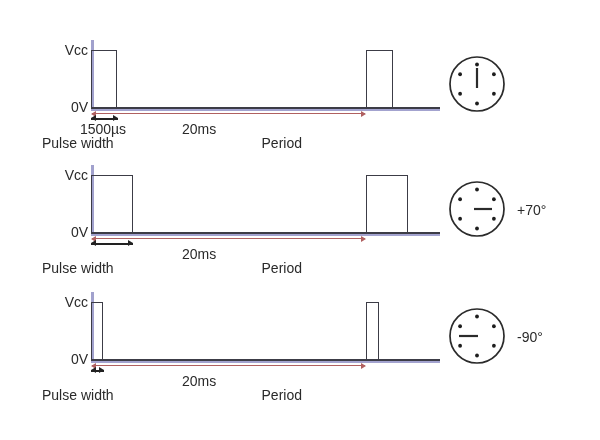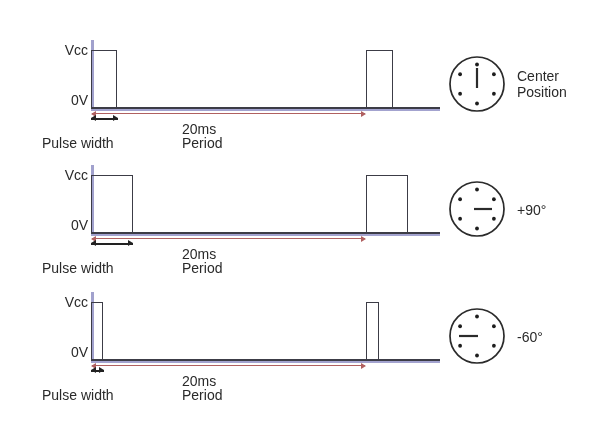--- a/index.html
+++ b/index.html
@@ -6,21 +6,21 @@
   html,body{margin:0;padding:0;background:#ffffff;}
   #canvas{
     position:relative;width:600px;height:440px;background:#ffffff;overflow:hidden;
     font-family:"Liberation Sans", sans-serif;color:#2a2a2a;
   }
   .row{position:absolute;left:0;width:580px;height:125px;}
   .r1{top:34px;} .r2{top:159px;} .r3{top:286px;}
 
   .lbl{position:absolute;left:38px;width:50px;text-align:right;font-size:14px;line-height:15px;color:#2a2a2a;}
   .lbl.vcc{top:9px;}
-  .lbl.zero{top:59px;}
+  .lbl.zero{top:66px;}
 
   .axis-v{position:absolute;left:91px;top:6px;width:3px;height:71px;background:#a1a1cd;}
   .base-purple{position:absolute;left:91px;top:74.6px;width:349px;height:2.6px;background:#a3a3cf;}
   .base-dark{position:absolute;left:91px;top:73px;width:349px;height:1.6px;background:#3c3c46;}
 
   .pulse{position:absolute;top:16px;height:59px;box-sizing:border-box;
          border:1.6px solid #3c3c46;border-bottom:none;background:transparent;}
   .pulse1{left:91px;}
   .pulse2{left:366px;}
   .r1 .pulse1{width:26px;} .r1 .pulse2{width:27px;}
@@ -37,21 +37,21 @@
   .r1 .pw-line{width:27px;} .r2 .pw-line{width:42px;} .r3 .pw-line{width:13px;}
   .pw-line .ah-l{position:absolute;left:0;top:-2.6px;width:0;height:0;
     border-top:3.4px solid transparent;border-bottom:3.4px solid transparent;border-right:5px solid #222222;}
   .pw-line .ah-r{position:absolute;right:0;top:-2.6px;width:0;height:0;
     border-top:3.4px solid transparent;border-bottom:3.4px solid transparent;border-left:5px solid #222222;}
 
   .txt{position:absolute;font-size:14px;line-height:14px;color:#2a2a2a;}
   .pw-val{left:42px;top:88px;width:122px;text-align:center;}
   .pw-cap{left:42px;top:102px;width:122px;text-align:left;}
   .period-val{left:182px;top:88px;width:120px;text-align:left;}
-  .period-cap{left:182px;top:102px;width:120px;text-align:left;}
+  .period-cap{left:182px;top:102px;width:120px;text-align:right;}
 
   .dial{position:absolute;left:448px;top:21px;width:58px;height:58px;}
   .pos{left:517px;white-space:pre-line;font-size:14px;line-height:16px;}
   .r1 .pos{top:34px;}
   .r2 .pos, .r3 .pos{top:43px;}
 </style>
 </head>
 <body>
 
 <div id="canvas">
@@ -65,35 +65,34 @@
     <div class="pulse pulse1"></div>
     <div class="pulse pulse2"></div>
     <div class="period-line">
         <i class="ah-l"></i>
         <i class="ah-r"></i>
       </div>
     <div class="pw-line">
         <i class="ah-l"></i>
         <i class="ah-r"></i>
       </div>
+    <div class="txt pw-val">1500µs</div>
     <div class="txt pw-cap">Pulse width</div>
     <div class="txt period-val">20ms</div>
     <div class="txt period-cap">Period</div>
     <svg class="dial" viewBox="0 0 58 58">
       <circle cx="29" cy="29" r="27" fill="#ffffff" stroke="#2b2b2b" stroke-width="1.7"></circle>
       <circle cx="29" cy="9.5" r="1.9" fill="#1e1e1e"></circle>
       <circle cx="45.9" cy="19.25" r="1.9" fill="#1e1e1e"></circle>
       <circle cx="45.9" cy="38.75" r="1.9" fill="#1e1e1e"></circle>
       <circle cx="29" cy="48.5" r="1.9" fill="#1e1e1e"></circle>
       <circle cx="12.1" cy="38.75" r="1.9" fill="#1e1e1e"></circle>
       <circle cx="12.1" cy="19.25" r="1.9" fill="#1e1e1e"></circle>
       <line x1="29" y1="33" x2="29" y2="13" stroke="#2b2b2b" stroke-width="2.2"></line>
     </svg>
-    <div class="txt pos">Center
-Position</div>
   </div>
 
   <div class="row r2">
     <span class="lbl vcc">Vcc</span>
     <span class="lbl zero">0V</span>
     <div class="axis-v"></div>
     <div class="base-purple"></div>
     <div class="base-dark"></div>
     <div class="pulse pulse1"></div>
     <div class="pulse pulse2"></div>
@@ -111,21 +110,21 @@
     <svg class="dial" viewBox="0 0 58 58">
       <circle cx="29" cy="29" r="27" fill="#ffffff" stroke="#2b2b2b" stroke-width="1.7"></circle>
       <circle cx="29" cy="9.5" r="1.9" fill="#1e1e1e"></circle>
       <circle cx="45.9" cy="19.25" r="1.9" fill="#1e1e1e"></circle>
       <circle cx="45.9" cy="38.75" r="1.9" fill="#1e1e1e"></circle>
       <circle cx="29" cy="48.5" r="1.9" fill="#1e1e1e"></circle>
       <circle cx="12.1" cy="38.75" r="1.9" fill="#1e1e1e"></circle>
       <circle cx="12.1" cy="19.25" r="1.9" fill="#1e1e1e"></circle>
       <line x1="26" y1="29" x2="44" y2="29" stroke="#2b2b2b" stroke-width="2.2"></line>
     </svg>
-    <div class="txt pos">+90°</div>
+    <div class="txt pos">+70°</div>
   </div>
 
   <div class="row r3">
     <span class="lbl vcc">Vcc</span>
     <span class="lbl zero">0V</span>
     <div class="axis-v"></div>
     <div class="base-purple"></div>
     <div class="base-dark"></div>
     <div class="pulse pulse1"></div>
     <div class="pulse pulse2"></div>
@@ -143,16 +142,16 @@
     <svg class="dial" viewBox="0 0 58 58">
       <circle cx="29" cy="29" r="27" fill="#ffffff" stroke="#2b2b2b" stroke-width="1.7"></circle>
       <circle cx="29" cy="9.5" r="1.9" fill="#1e1e1e"></circle>
       <circle cx="45.9" cy="19.25" r="1.9" fill="#1e1e1e"></circle>
       <circle cx="45.9" cy="38.75" r="1.9" fill="#1e1e1e"></circle>
       <circle cx="29" cy="48.5" r="1.9" fill="#1e1e1e"></circle>
       <circle cx="12.1" cy="38.75" r="1.9" fill="#1e1e1e"></circle>
       <circle cx="12.1" cy="19.25" r="1.9" fill="#1e1e1e"></circle>
       <line x1="11" y1="29" x2="30" y2="29" stroke="#2b2b2b" stroke-width="2.2"></line>
     </svg>
-    <div class="txt pos">-60°</div>
+    <div class="txt pos">-90°</div>
   </div>
 
 </div>
 
 </body></html>

